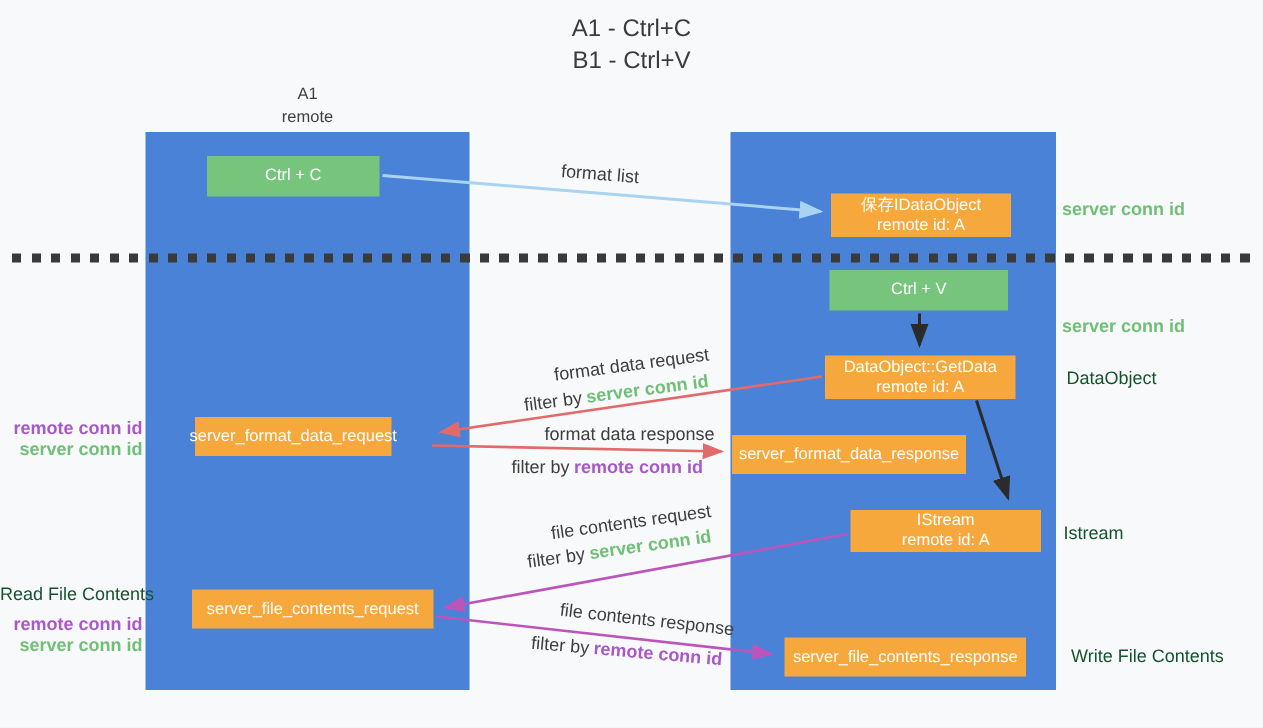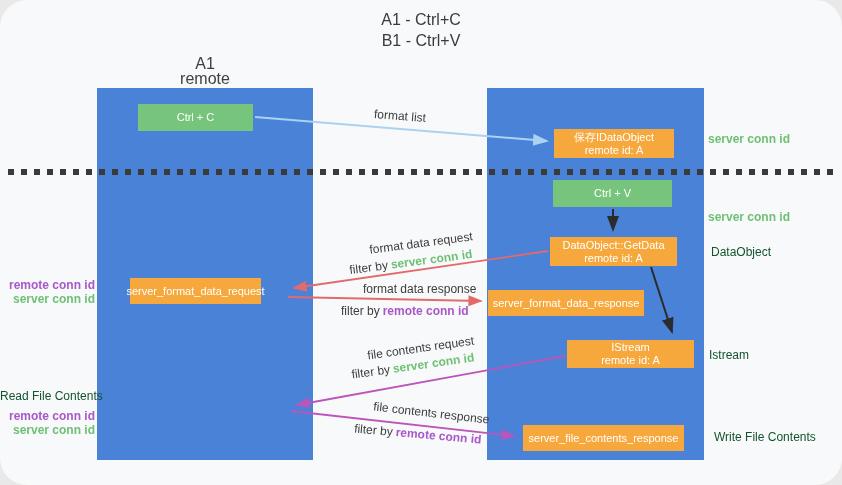--- a/index.html
+++ b/index.html
@@ -1,26 +1,26 @@
 <!DOCTYPE html>
 <html><head>
 <meta charset="utf-8">
 <style>
   * { margin:0; padding:0; box-sizing:border-box; }
   body { background:#e9e9e9; font-family:"Liberation Sans", sans-serif; }
   #canvas {
     position:relative; width:842px; height:485px; overflow:hidden;
-    background:#f8f9fa; font-family:"Liberation Sans", sans-serif;border-radius:27px;
+    background:#f8f9fa; font-family:"Liberation Sans", sans-serif;
   }
   .abs { position:absolute; }
   .title {
     left:0; right:0; top:9px; text-align:center;
     font-size:16px; line-height:21px; color:#3b3b3b;
   }
-  .lane-header { width:120px; text-align:center; font-size:16px; line-height:15px; color:#3f3f3f; top:56px; }
+  .lane-header { width:120px; text-align:center; font-size:11px; line-height:15px; color:#3f3f3f; top:56px; }
   .lane { top:88px; height:372px; background:#4a82d8; z-index:1; }
   .lane-left  { left:97px;  width:216px; }
   .lane-right { left:487px; width:217px; }
   .dotted-line {
     left:8px; top:169px; width:828px; height:6px; z-index:2;
     background:repeating-linear-gradient(90deg,#3a3a3a 0 6px,transparent 6px 13px);
   }
   #arrow-layer { left:0; top:0; z-index:3; pointer-events:none; }
   .node {
     z-index:4; color:#fff; display:flex; flex-direction:column;
@@ -99,20 +99,23 @@
   <div class="abs node node-orange" style="left:130px; top:278px; width:131px; height:26px;">
     <span>server_format_data_request</span>
   </div>
   <div class="abs node node-orange" style="left:488px; top:290px; width:156px; height:26px;">
     <span>server_format_data_response</span>
   </div>
   <div class="abs node node-orange" style="left:567px; top:340px; width:127px; height:28px;">
     <span>IStream</span>
     <span>remote id: A</span>
   </div>
+  <div class="abs node node-orange" style="left:128px; top:393px; width:161px; height:26px;">
+    <span>server_file_contents_request</span>
+  </div>
   <div class="abs node node-orange" style="left:523px; top:425px; width:161px; height:26px;">
     <span>server_file_contents_response</span>
   </div>
 
   <div class="abs arrow-label" style="left:374px; top:109px; transform:rotate(4.5deg);">format list</div>
 
   <div class="abs arrow-label" style="left:369px; top:236px; transform:rotate(-7.5deg);">format data request</div>
   <div class="abs arrow-label" style="left:349px; top:255px; transform:rotate(-7.5deg);">
     <span>filter by</span><span class="key-green">server conn id</span>
   </div>

